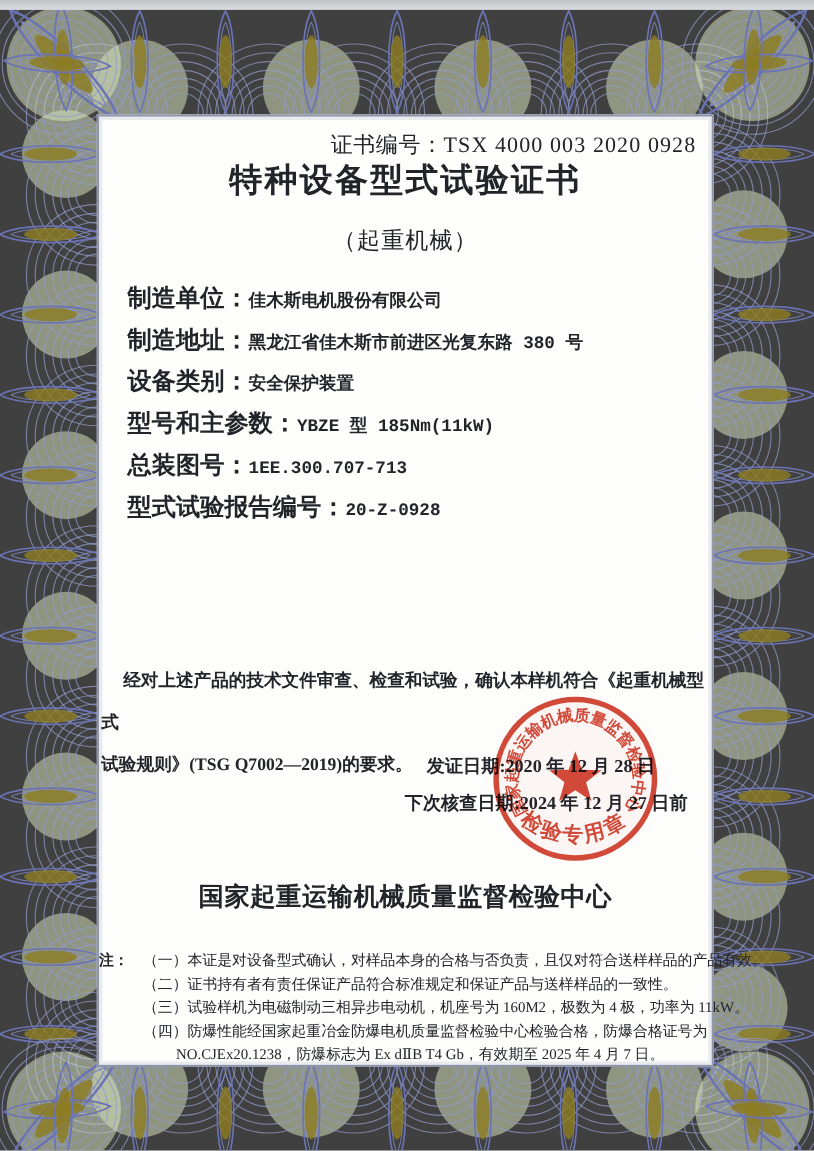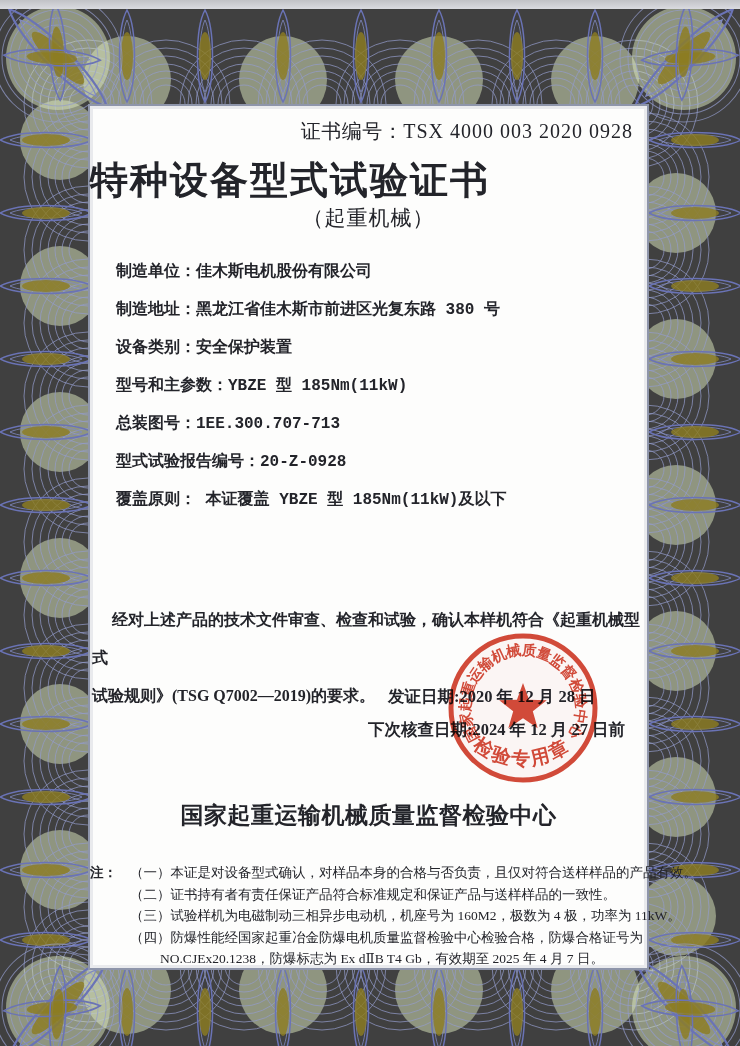--- a/index.html
+++ b/index.html
@@ -21,31 +21,31 @@
   .panel{
     position:absolute;left:88px;top:104px;width:557px;height:862px;
     background:#fdfdfc;border:2px solid #8e95aa;
     box-shadow:inset 0 0 0 3px rgba(142,149,170,.18);
     z-index:2;
   }
   .abs{position:absolute;}
 
   .cert-no{top:12px;right:14px;font-size:20px;letter-spacing:.5px;white-space:nowrap;}
   .cert-no .num{letter-spacing:1px;}
-  .title{top:49px;left:0;width:100%;
+  .title{top:38px;left:0;width:100%;text-align:center;
     font-family:"Liberation Sans","DejaVu Sans",sans-serif;
-    font-size:38px;font-weight:700;letter-spacing:2px;}
+    font-size:30px;font-weight:700;letter-spacing:2px;}
   .subtitle{top:98px;left:0;width:100%;text-align:center;
     font-family:"Liberation Sans","DejaVu Sans",sans-serif;
     font-size:21px;font-weight:400;letter-spacing:1px;}
 
   .fields{top:146px;left:26px;right:8px;}
   .frow{height:38px;line-height:38px;white-space:nowrap;}
   .flabel{font-family:"Liberation Sans","DejaVu Sans",sans-serif;
-    font-size:16px;font-weight:700;}
+    font-size:22px;font-weight:700;}
   .fvalue{font-family:"Liberation Mono","DejaVu Sans Mono",monospace;
     font-size:16px;font-weight:600;}
 
   .statement{top:495px;left:2px;right:4px;font-size:16px;line-height:38px;
     font-weight:600;}
   .statement .l1{text-indent:20px;}
 
   .date-line{font-size:16.5px;font-weight:700;white-space:nowrap;}
   .date1{top:580px;left:298px;}
   .date2{top:613px;left:278px;}
@@ -265,21 +265,20 @@
     <div class="abs title">特种设备型式试验证书</div>
     <div class="abs subtitle">（起重机械）</div>
 
     <div class="abs fields">
       <div class="frow"><span class="flabel">制造单位：</span><span class="fvalue">佳木斯电机股份有限公司</span></div>
       <div class="frow"><span class="flabel">制造地址：</span><span class="fvalue">黑龙江省佳木斯市前进区光复东路 380 号</span></div>
       <div class="frow"><span class="flabel">设备类别：</span><span class="fvalue">安全保护装置</span></div>
       <div class="frow"><span class="flabel">型号和主参数：</span><span class="fvalue">YBZE 型 185Nm(11kW)</span></div>
       <div class="frow"><span class="flabel">总装图号：</span><span class="fvalue">1EE.300.707-713</span></div>
       <div class="frow"><span class="flabel">型式试验报告编号：</span><span class="fvalue">20-Z-0928</span></div>
-      <div class="frow"><span class="flabel">覆盖原则：</span><span class="fvalue"> 本证覆盖 YBZE 型 185Nm(11kW)及以下</span></div>
     </div>
 
     <div class="abs statement">
       <div class="l1">经对上述产品的技术文件审查、检查和试验，确认本样机符合《起重机械型式</div>
       <div class="l2">试验规则》(TSG Q7002—2019)的要求。</div>
     </div>
 
     <div class="abs date-line date1">发证日期:2020 年 12 月 28 日</div>
     <div class="abs date-line date2">下次核查日期:2024 年 12 月 27 日前</div>
 

